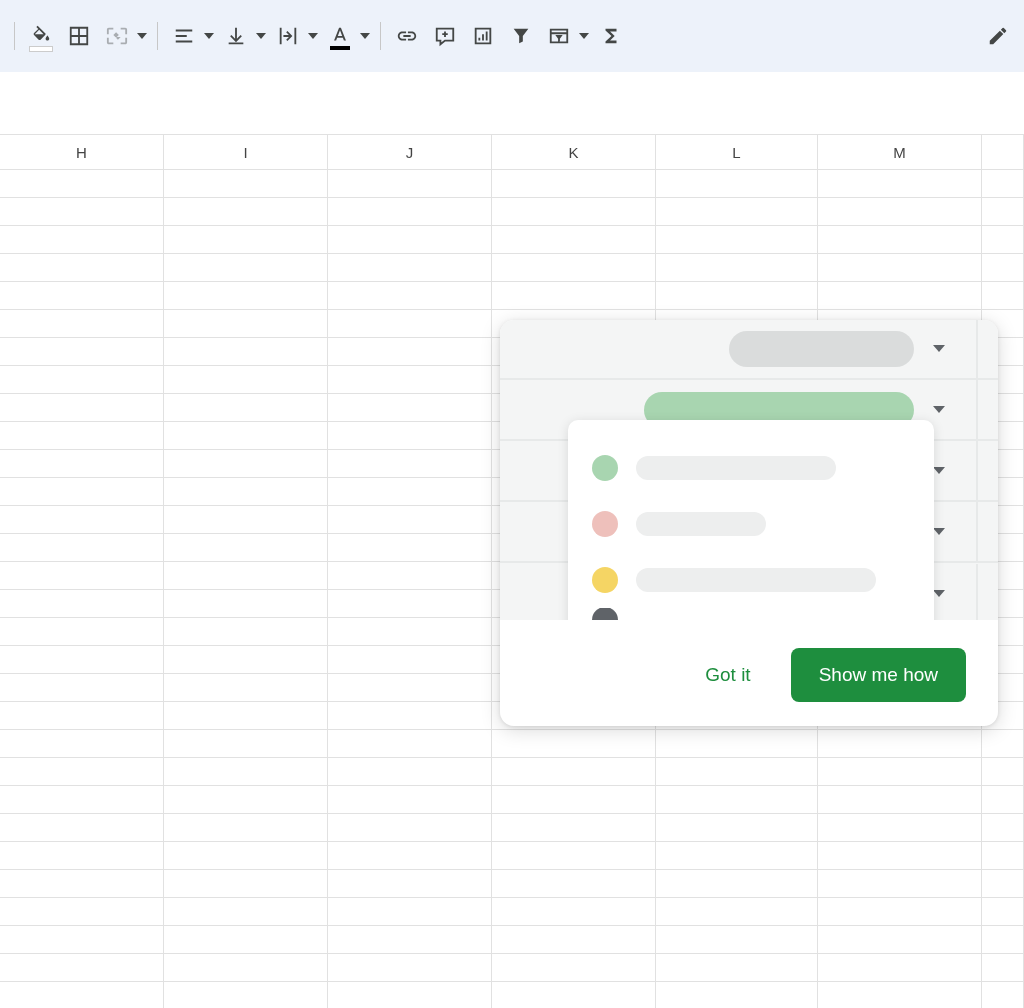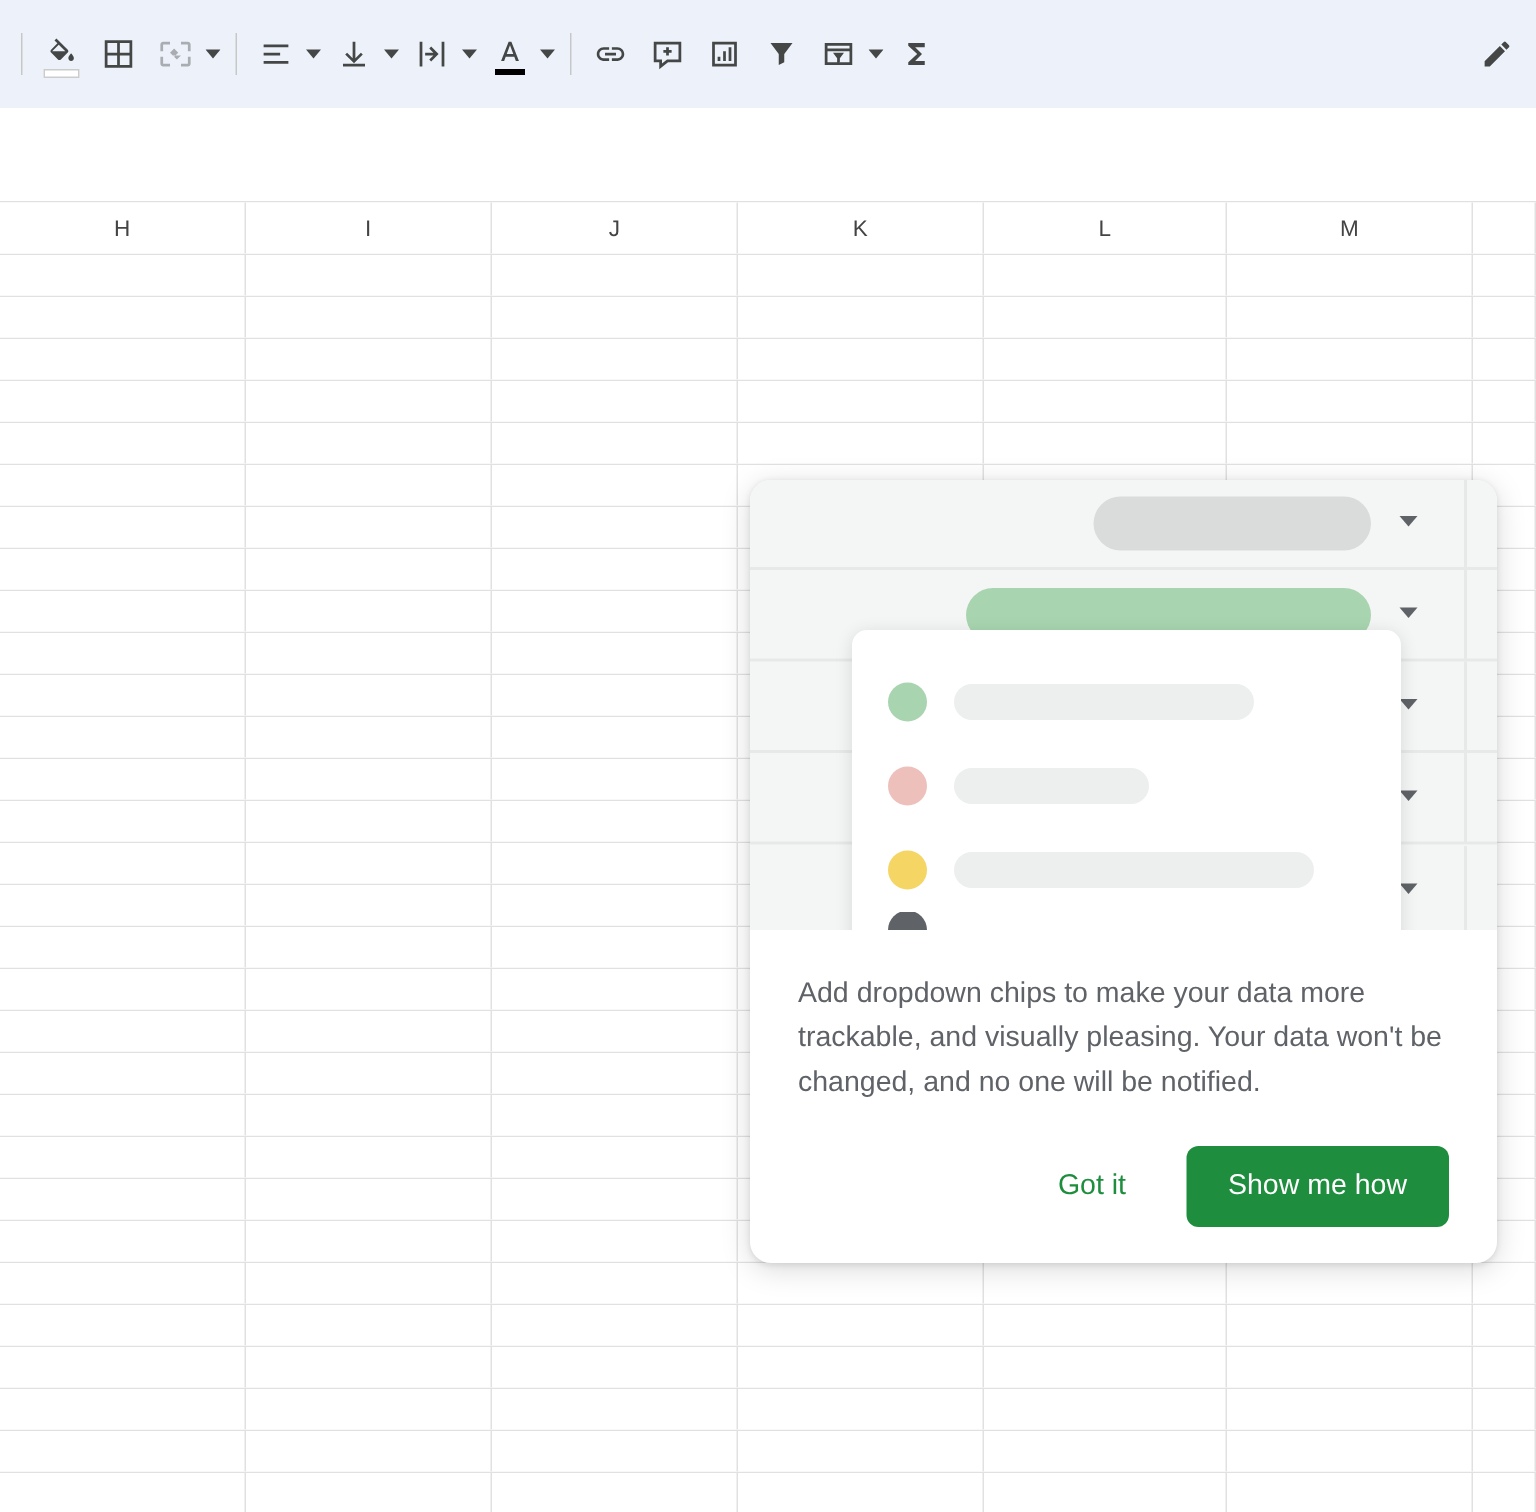--- a/index.html
+++ b/index.html
@@ -739,19 +739,18 @@
           <div class="dot yellow"></div>
           <div class="bar w3"></div>
         </div>
       <div class="menu-row" style="height:24px;overflow:hidden;">
           <div class="dot dark"></div>
         </div>
     </div>
   </div>
 
   <div class="promo-body">
-    <p class="promo-desc">Add dropdown chips to make your data more trackable, and visually pleasing. Your data won't be changed, and no one will be notified.</p>
     <div class="promo-actions">
       <button class="btn-text">Got it</button>
       <button class="btn-primary">Show me how</button>
     </div>
   </div>
 </div>
 
 </body></html>

